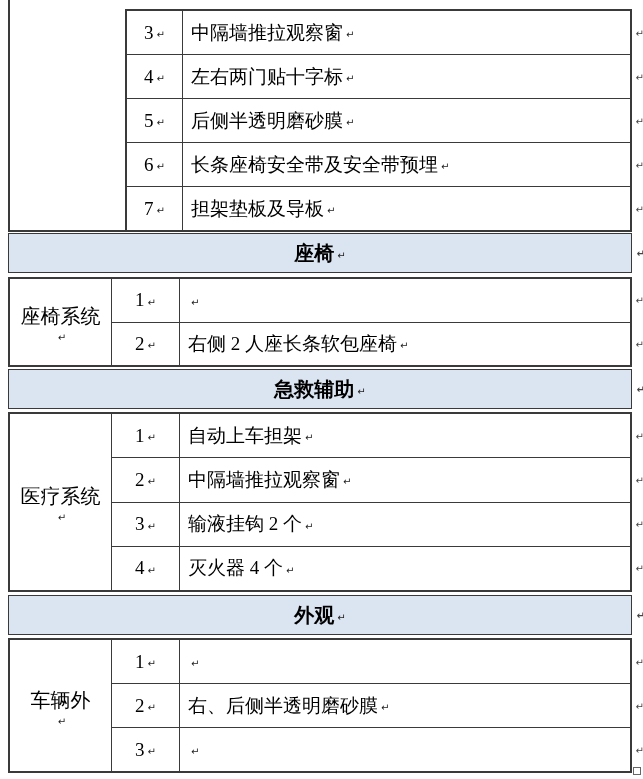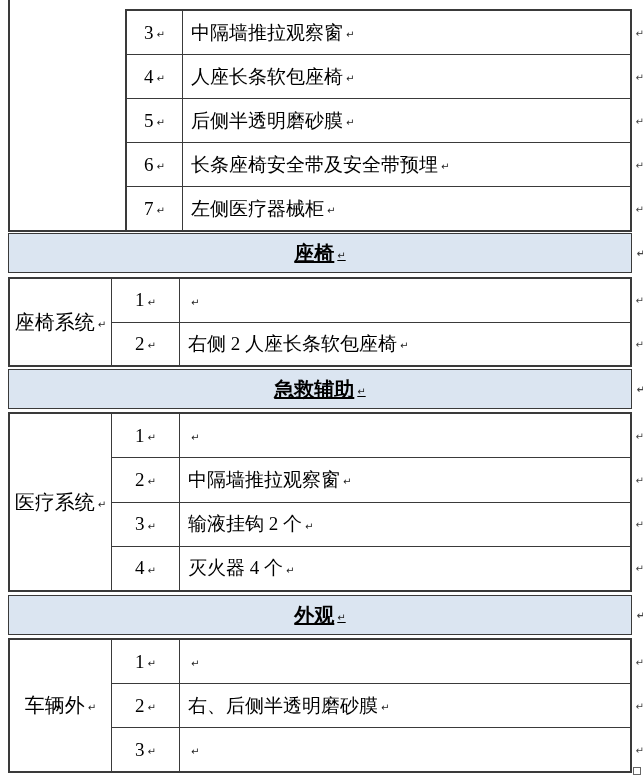--- a/index.html
+++ b/index.html
@@ -25,26 +25,26 @@
   .sec-top{position:absolute;left:8px;top:0;width:624px;height:232px;box-sizing:border-box;}
   .top-colspacer{position:absolute;left:0;top:0;width:117px;height:232px;box-sizing:border-box;
       border-left:2px solid var(--bc);border-bottom:2px solid var(--bc);}
   .top-rows{position:absolute;left:117px;top:9px;width:507px;height:223px;box-sizing:border-box;
       border:2px solid var(--bc);display:flex;flex-direction:column;}
   .top-rows .ncell{width:56px;}
   
   .hdr{position:absolute;left:8px;width:624px;height:40px;box-sizing:border-box;
       background:var(--blue);border:1.5px solid var(--bc);
       display:flex;align-items:center;justify-content:center;
-      font-size:20px;font-weight:700;text-decoration:underline;}
+      font-size:20px;font-weight:700;}
   
   .section{position:absolute;left:8px;width:624px;box-sizing:border-box;
       border:2px solid var(--bc);display:flex;}
   .cat-cell{width:102px;border-right:1.5px solid var(--bc);display:flex;align-items:center;
-      justify-content:center;font-size:20px;box-sizing:border-box;}
+      justify-content:center;font-size:20px;box-sizing:border-box;flex-direction:column;}
   .rows-wrap{flex:1;display:flex;flex-direction:column;}
   .section .ncell{width:68px;}
   
   .endsq{position:absolute;left:633px;top:767px;width:6px;height:6px;
       border:1px solid #666;background:#fff;}
 </style>
 </head>
 <body>
 
 <div id="canvas">
@@ -62,21 +62,21 @@
             <span class="pm">↵</span>
           </div>
         <span class="om">↵</span>
       </div>
       <div class="trow bb">
         <div class="ncell">
             <span>4</span>
             <span class="pm">↵</span>
           </div>
         <div class="dcell">
-            <span>人座长条软包座椅</span>
+            <span>左右两门贴十字标</span>
             <span class="pm">↵</span>
           </div>
         <span class="om">↵</span>
       </div>
       <div class="trow bb">
         <div class="ncell">
             <span>5</span>
             <span class="pm">↵</span>
           </div>
         <div class="dcell">
@@ -95,21 +95,21 @@
             <span class="pm">↵</span>
           </div>
         <span class="om">↵</span>
       </div>
       <div class="trow">
         <div class="ncell">
             <span>7</span>
             <span class="pm">↵</span>
           </div>
         <div class="dcell">
-            <span>左侧医疗器械柜</span>
+            <span>担架垫板及导板</span>
             <span class="pm">↵</span>
           </div>
         <span class="om">↵</span>
       </div>
     </div>
   </div>
 
   <div class="hdr" style="top:233px;">
     <span>座椅</span>
       <span class="pm">↵</span>
@@ -157,20 +157,21 @@
         <span>医疗系统</span>
         <span class="pm">↵</span>
       </div>
     <div class="rows-wrap">
       <div class="trow bb">
         <div class="ncell">
             <span>1</span>
             <span class="pm">↵</span>
           </div>
         <div class="dcell">
+            <span>自动上车担架</span>
             <span class="pm">↵</span>
           </div>
         <span class="om">↵</span>
       </div>
       <div class="trow bb">
         <div class="ncell">
             <span>2</span>
             <span class="pm">↵</span>
           </div>
         <div class="dcell">

